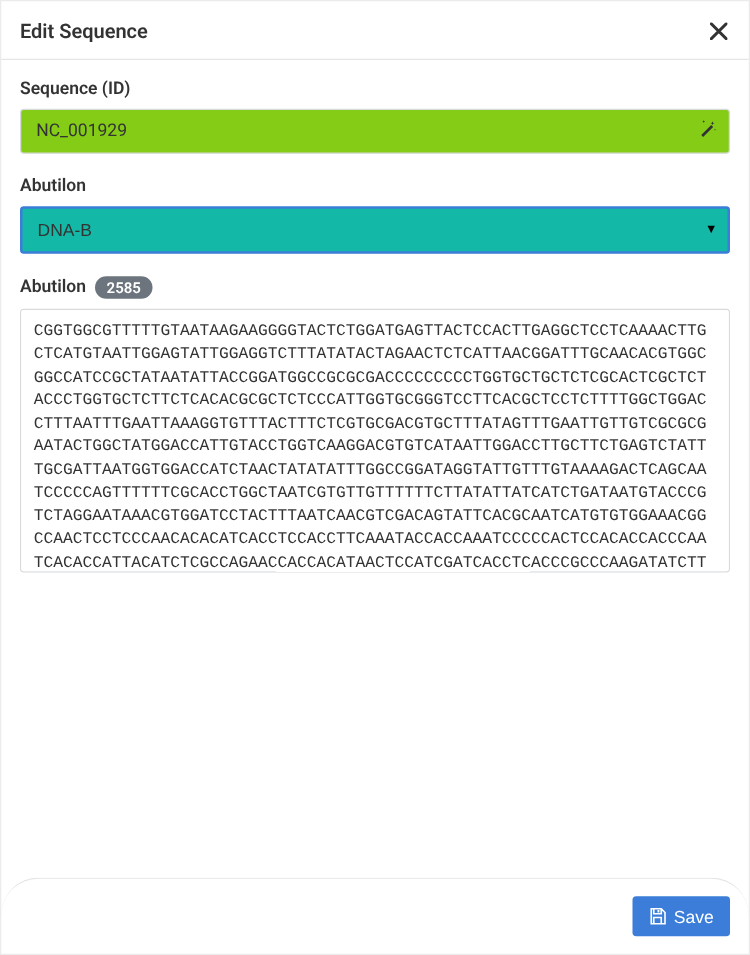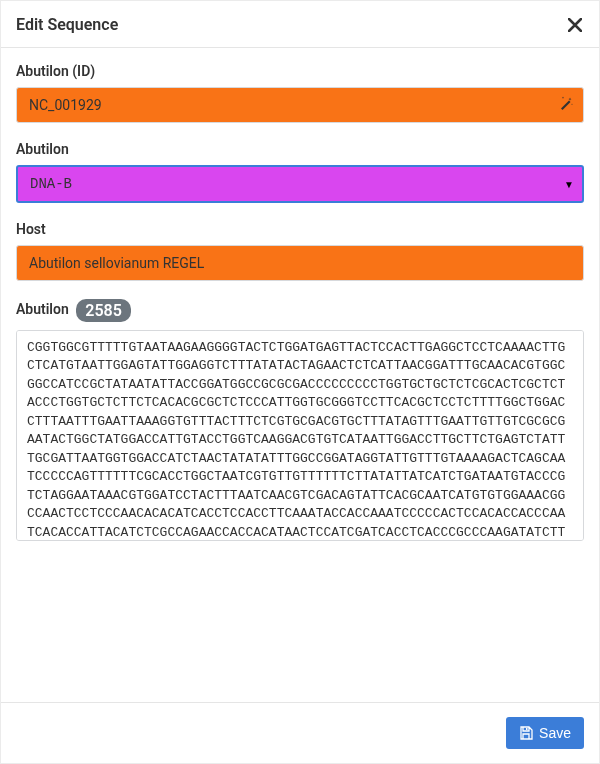--- a/index.html
+++ b/index.html
@@ -61,21 +61,21 @@
       margin-bottom: 8px;
     }
     .input-wrapper {
       position: relative;
     }
     .form-input {
       width: 100%;
       padding: 9px 12px;
       font-size: 14px;
       color: #333;
-      background: #f97316;
+      background: #84cc16;
       border: 1px solid #d7d9dc;
       border-radius: 3px;
       outline: none;
       font-family: inherit;
     }
     .form-input.with-icon {
       padding-right: 36px;
     }
     .input-icon {
       position: absolute;
@@ -83,46 +83,46 @@
       top: 50%;
       transform: translateY(-50%);
       color: #444;
       cursor: pointer;
     }
     .form-select {
       width: 100%;
       padding: 9px 28px 9px 12px;
       font-size: 14px;
       color: #333;
-      background: #d946ef;
+      background: #14b8a6;
       border: 2px solid #3b7dd8;
       border-radius: 3px;
       outline: none;
       appearance: none;
       -webkit-appearance: none;
-      font-family: Liberation Mono, monospace;
+      font-family: Liberation Sans, sans-serif;
       cursor: pointer;
     }
     .select-wrapper {
       position: relative;
     }
     .select-caret {
       position: absolute;
       right: 10px;
       top: 50%;
       transform: translateY(-50%);
       pointer-events: none;
       color: #000;
       font-size: 10px;
     }
     .badge {
       display: inline-block;
       background: #6c757d;
       color: #fff;
-      font-size: 16px;
+      font-size: 12px;
       font-weight: 600;
       padding: 2px 9px;
       border-radius: 10px;
       margin-left: 4px;
       vertical-align: middle;
     }
     .form-textarea {
       width: 100%;
       height: 211px;
       padding: 8px 10px;
@@ -137,20 +137,21 @@
       resize: none;
       overflow-y: scroll;
       word-break: break-all;
       white-space: pre-wrap;
     }
     .modal-footer {
       border-top: 1px solid #e5e5e5;
       padding: 14px 15px;
       display: flex;
       justify-content: flex-end;
+      border-radius: 30px;
     }
     .btn-primary {
       background: #3b7dd8;
       color: #fff;
       border: none;
       border-radius: 3px;
       padding: 8px 13px;
       font-size: 14px;
       font-weight: 500;
       cursor: pointer;
@@ -174,21 +175,21 @@
     <button class="close-btn">
       <svg width="14" height="14" viewBox="0 0 14 14">
         <path d="M1 1 L13 13 M13 1 L1 13" stroke="#333" stroke-width="2.5" stroke-linecap="round"></path>
       </svg>
     </button>
   </div>
 
   <div class="modal-body">
 
     <div class="form-group">
-      <label class="form-label">Abutilon (ID)</label>
+      <label class="form-label">Sequence (ID)</label>
       <div class="input-wrapper">
         <input type="text" class="form-input with-icon" value="NC_001929" style="">
         <span class="input-icon">
           <svg width="16" height="16" viewBox="0 0 16 16">
             <path d="M3 13 L11 5 L12.5 6.5 L4.5 14.5 Z" fill="#333"></path>
             <path d="M12 2 L12.4 3.2 L13.6 3.6 L12.4 4 L12 5.2 L11.6 4 L10.4 3.6 L11.6 3.2 Z" fill="#333"></path>
             <path d="M5 1 L5.3 1.9 L6.2 2.2 L5.3 2.5 L5 3.4 L4.7 2.5 L3.8 2.2 L4.7 1.9 Z" fill="#333"></path>
             <path d="M14 8 L14.2 8.6 L14.8 8.8 L14.2 9 L14 9.6 L13.8 9 L13.2 8.8 L13.8 8.6 Z" fill="#333"></path>
           </svg>
         </span>
@@ -198,24 +199,20 @@
     <div class="form-group">
       <label class="form-label">Abutilon</label>
       <div class="select-wrapper">
         <select class="form-select">
           <option>DNA-B</option>
         </select>
         <span class="select-caret">▼</span>
       </div>
     </div>
 
-    <div class="form-group">
-      <label class="form-label">Host</label>
-      <input type="text" class="form-input" value="Abutilon sellovianum REGEL" style="">
-    </div>
 
 
     <div class="form-group sequence-group">
       <label class="form-label">
         <span>Abutilon</span>
         <span class="badge">2585</span>
       </label>
       <textarea class="form-textarea" style="">CGGTGGCGTTTTTGTAATAAGAAGGGGTACTCTGGATGAGTTACTCCACTTGAGGCTCCTCAAAACTTGCTCATGTAATTGGAGTATTGGAGGTCTTTATATACTAGAACTCTCATTAACGGATTTGCAACACGTGGCGGCCATCCGCTATAATATTACCGGATGGCCGCGCGACCCCCCCCCTGGTGCTGCTCTCGCACTCGCTCTACCCTGGTGCTCTTCTCACACGCGCTCTCCCATTGGTGCGGGTCCTTCACGCTCCTCTTTTGGCTGGACCTTTAATTTGAATTAAAGGTGTTTACTTTCTCGTGCGACGTGCTTTATAGTTTGAATTGTTGTCGCGCGAATACTGGCTATGGACCATTGTACCTGGTCAAGGACGTGTCATAATTGGACCTTGCTTCTGAGTCTATTTGCGATTAATGGTGGACCATCTAACTATATATTTGGCCGGATAGGTATTGTTTGTAAAAGACTCAGCAATCCCCCAGTTTTTTCGCACCTGGCTAATCGTGTTGTTTTTTCTTATATTATCATCTGATAATGTACCCGTCTAGGAATAAACGTGGATCCTACTTTAATCAACGTCGACAGTATTCACGCAATCATGTGTGGAAACGGCCAACTCCTCCCAACACACATCACCTCCACCTTCAAATACCACCAAATCCCCCACTCCACACCACCCAATCACACCATTACATCTCGCCAGAACCACCACATAACTCCATCGATCACCTCACCCGCCCAAGATATCTTCGGTCCCTCAAGTCCCACTCTCGGTCCCCTCTCTTCAATCGTTCGTTTTCCAAAATCGGGCCCAACGAGCCCACGATGCAAACATCCGACTACGATAGCTTCGTTTCGAGCAAGACCGAAATATCCTCCGATCCCCGCCGCAAGCATTTCAACCGCGCTACCACCCGTCGTTCCCGTGAAATTTCCGCCAAGCGTGCTCGTGGAGATGTTCGTATGTATAATGGGCCTCATATCTCCAAGTGCCACATGTCTCGTGACGACGGAAAGCGTCGGAGCTCGCGTATTCATGCAGAGGTCACTCCTGGCGACTACATTTGCTTCTCAGGCGTCGTTCAGAACAAGCGTTGCTTGTCCAGCGGATGCCTCCACACCCCTACAATCCATTTCACCCAATTCATCGCCATGCAGCAATCCCCACGTGGTACCGACCCGGTTATGGGTATCAATGGATTCCGTCAATTGTTTAAGCGCTTTTCTGGAACCGTGCATATCTCTGCCATATCTTCAGATGTTCGCCACGATATCTACATTCGTAAGCGTTTCCGGGTTATGGGCACTGTAGTCTTGAATATCCACTGTGATGATCATTGGGCCAAGCCATCCCGATTCGTTGCATATTCCACAGAGGACAACAACAATGGCGTCTACTCCGGTGTTTTCACTATCTCTATCAAACTCCTTCCACCTTCATCGGATCCCAAGATTTGCTATGTCCTCGGCAATGAATTCCGCGCCTCAGGAACGCTGAGGTTAACCCGTGTCTGTGCCCGGTTTGGTCCTCGCTTGTATCGTCCTCAATCCGATTCCATATCGTCGTTCGAACATGCGGAAGGTCCATTCAGGCCTCCGCTGCCTCGTCGAGGTACAGCTTCTTTATCGTTCAGCAATTCGGGTTGAATCTGCCCTTCTCCCCACCTACCGACCTATCAACCGGAACATGCCAAGGCCTGATCTTGGCATTGGGGGTTTGTGGATCAGCCCCTCATCTGAAGGACATGAGTGCAGAGTTTCCCCGATCGGTTCAACTAAACGCCTACTAGGCCATTTCACTGTCTCTATTCCATTCTCGGACCCAATGCGTGTCGCCGCCGT</textarea>
     </div>
 

